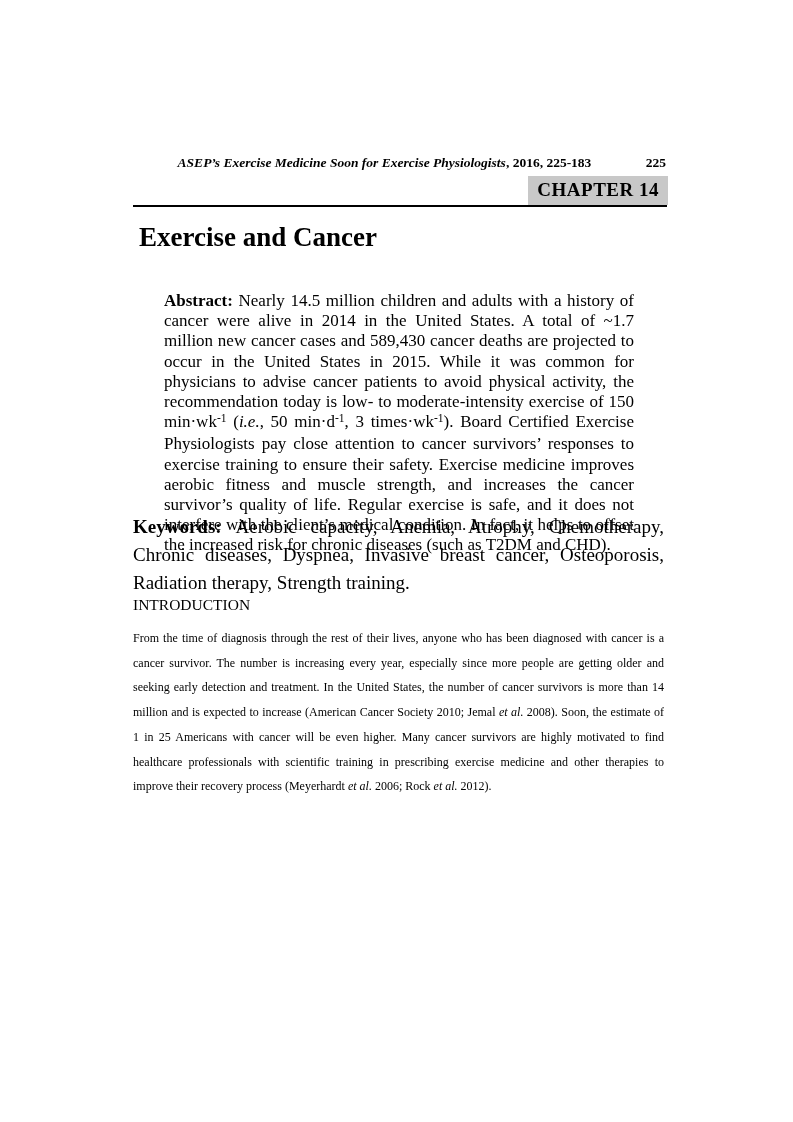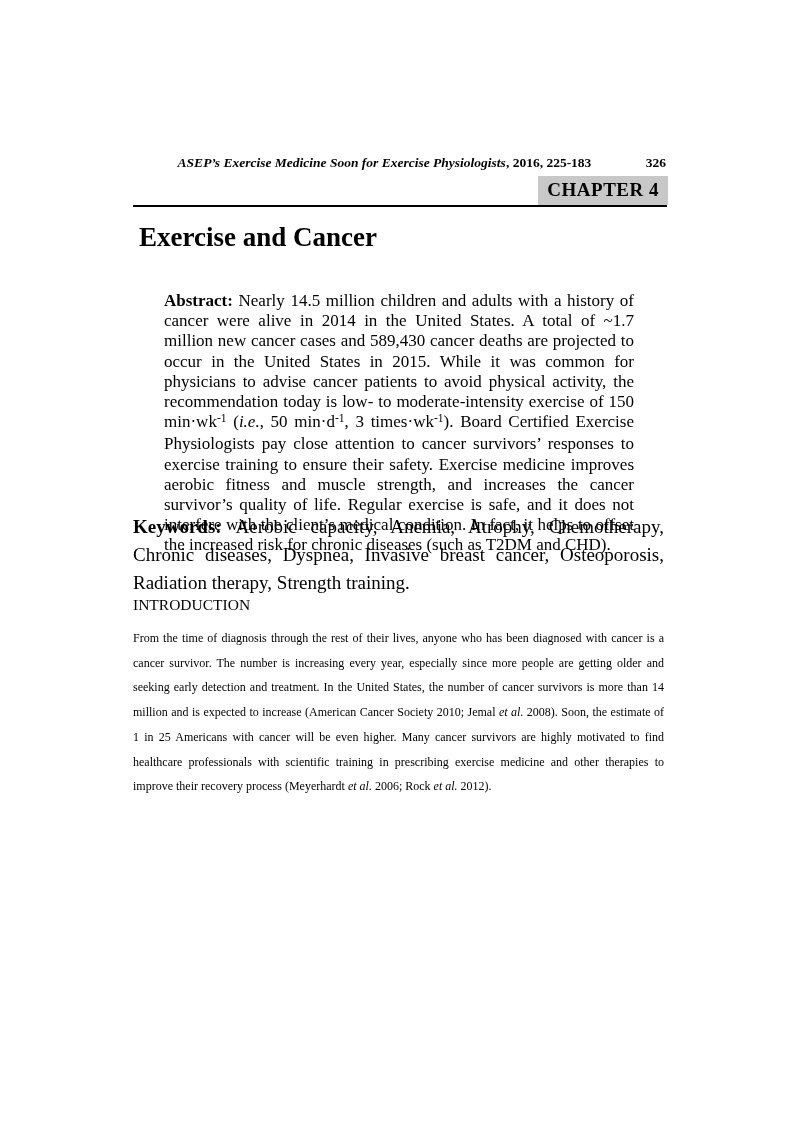--- a/index.html
+++ b/index.html
@@ -122,24 +122,24 @@
   .bd { font-weight: bold; }
   .sup { font-size: 0.68em; position: relative; top: -0.45em; }
 </style>
 </head>
 <body>
 
 <div class="page">
 
   <div class="running-head">
     <span class="rh-text"><span class="rh-title">ASEP’s Exercise Medicine Soon for Exercise Physiologists</span><span>, 2016, 225-183</span></span>
-    <span class="rh-page">326</span>
+    <span class="rh-page">225</span>
   </div>
 
-  <div class="chapter-box">CHAPTER 4</div>
+  <div class="chapter-box">CHAPTER 14</div>
 
   <div class="rule"></div>
 
   <h1 class="doc-title">Exercise and Cancer</h1>
 
   <p class="abstract"><span class="bd">Abstract: </span><span>Nearly 14.5 million children and adults with a history of cancer were alive in 2014 in the United States. A total of ~1.7 million new cancer cases and 589,430 cancer deaths are projected to occur in the United States in 2015. While it was common for physicians to advise cancer patients to avoid physical activity, the recommendation today is low- to moderate-intensity exercise of 150 min·wk</span><span class="sup">-1</span><span> (</span><span class="it">i.e.</span><span>, 50 min·d</span><span class="sup">-1</span><span>, 3 times·wk</span><span class="sup">-1</span><span>). Board Certified Exercise Physiologists pay close attention to cancer survivors’ responses to exercise training to ensure their safety. Exercise medicine improves aerobic fitness and muscle strength, and increases the cancer survivor’s quality of life. Regular exercise is safe, and it does not interfere with the client’s medical condition. In fact, it helps to offset the increased risk for chronic diseases (such as T2DM and CHD).</span></p>
 
   <p class="keywords"><span class="bd">Keywords: </span><span>Aerobic capacity, Anemia, Atrophy, Chemotherapy, Chronic diseases, Dyspnea, Invasive breast cancer, Osteoporosis, Radiation therapy, Strength training.</span></p>
 
   <h2 class="intro-heading">INTRODUCTION</h2>

